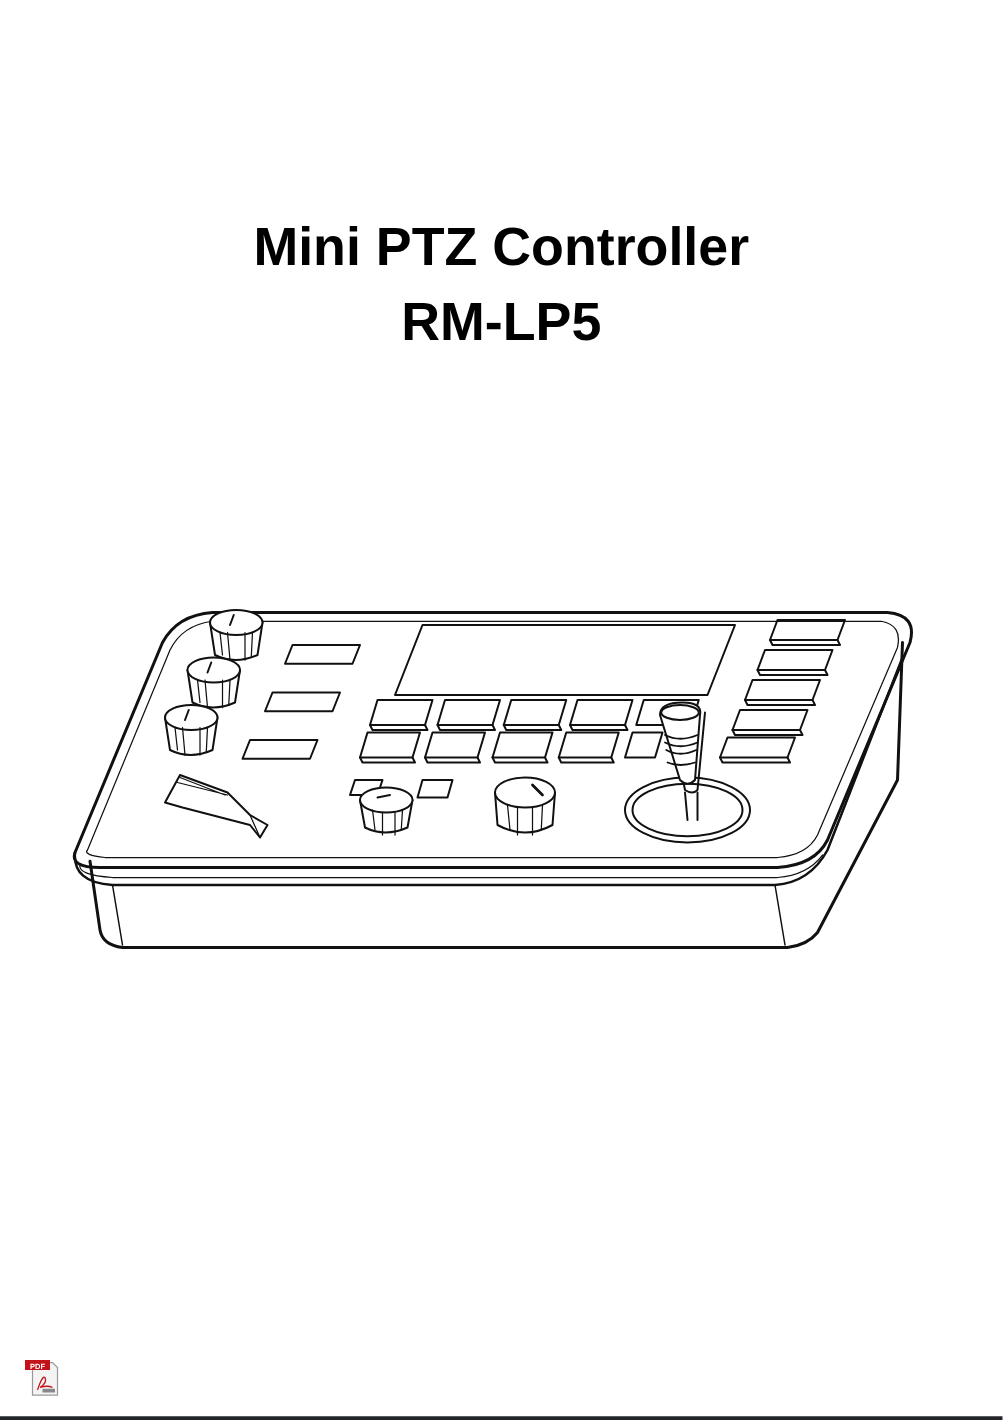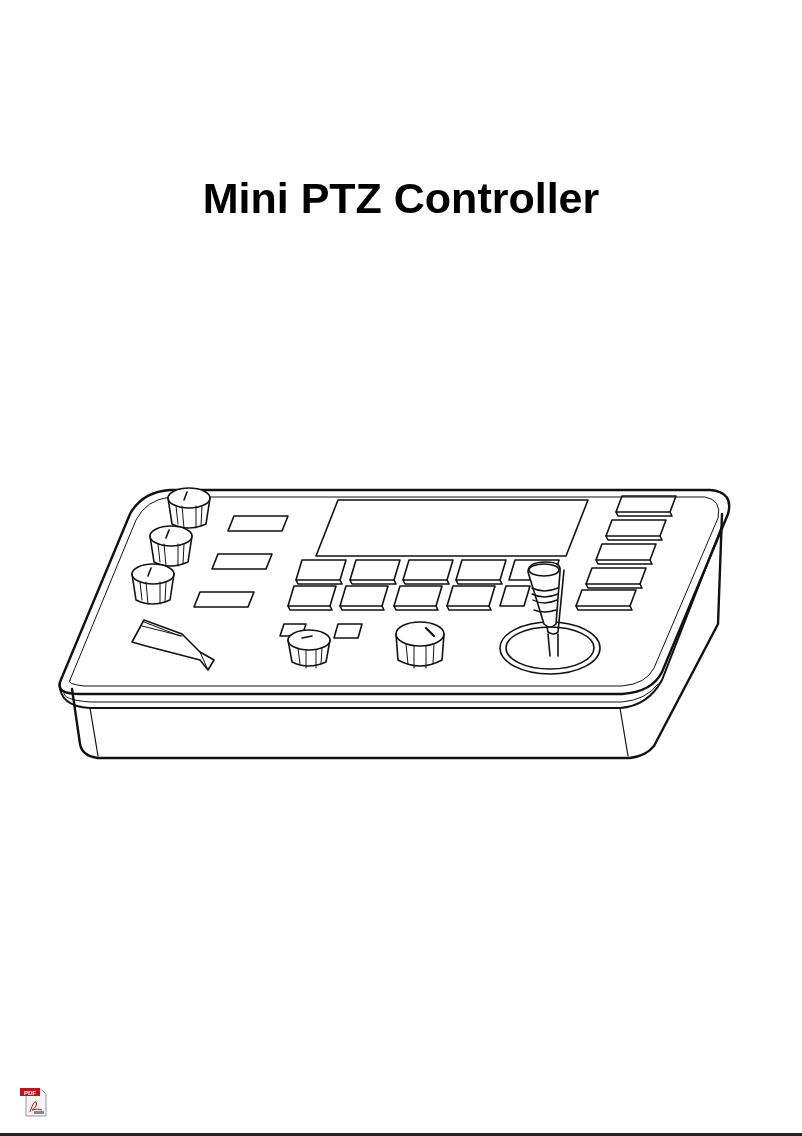--- a/index.html
+++ b/index.html
@@ -14,20 +14,21 @@
     }
     .drawing { position: absolute; left: 50px; top: 484px; width: 690px; height: 282px; }
     .pdf-icon { position: absolute; left: 18px; top: 1086px; width: 30px; height: 32px; }
     .bottom-bar { position: absolute; left: 0; bottom: 0; width: 802px; height: 3px; background: #22252a; }
   </style>
 </head>
 <body>
 
 <div class="title-block">
   <div class="title-line">Mini PTZ Controller</div>
+  <div class="title-line">RM-LP5</div>
 </div>
 
 <svg class="drawing" viewBox="0 0 690 282" xmlns="http://www.w3.org/2000/svg" fill="none" stroke="#111" stroke-width="1.6" stroke-linejoin="round" stroke-linecap="round">
 
   <g>
     <path d="M22 205 L30 260 Q32 272 48 274 L580 274 Q596 272 604 262 L668 140 L672 30" stroke-width="2.4"></path>
     <path d="M10 198 Q8 222 40 224 L570 224 Q598 222 612 196 L672 42" stroke-width="2"></path>
     <path d="M40 224 L48 272" stroke-width="1.2"></path>
     <path d="M570 224 L578 272" stroke-width="1.2"></path>
 

